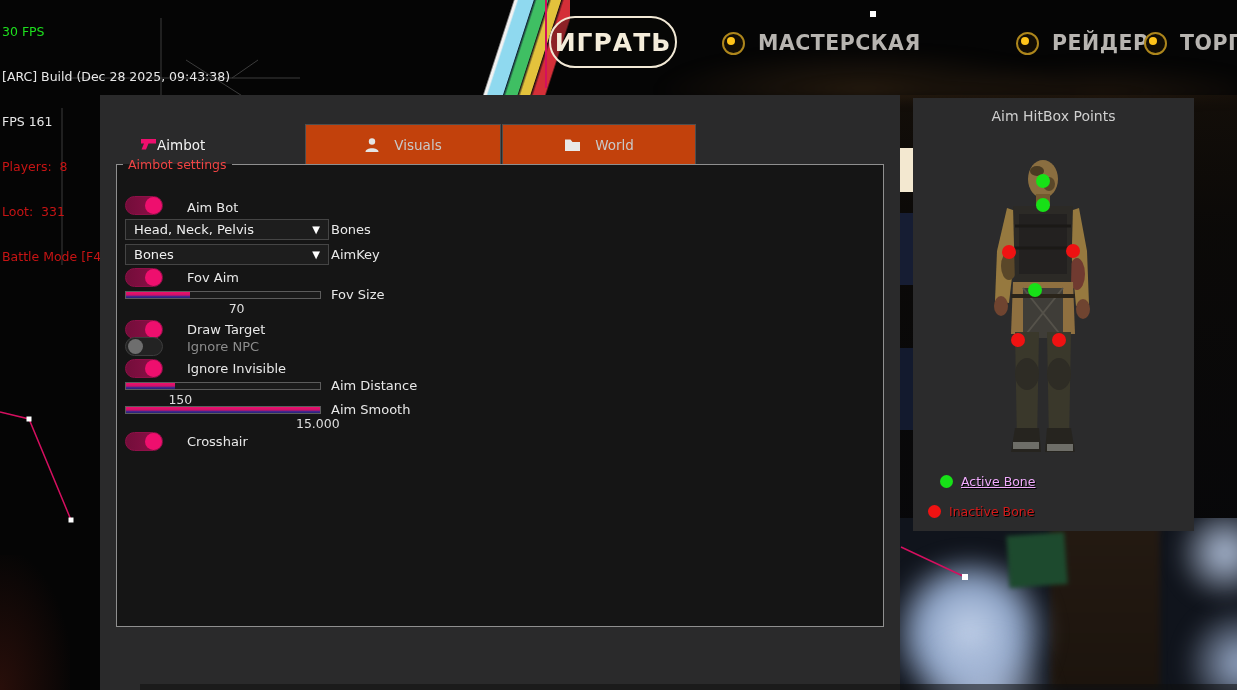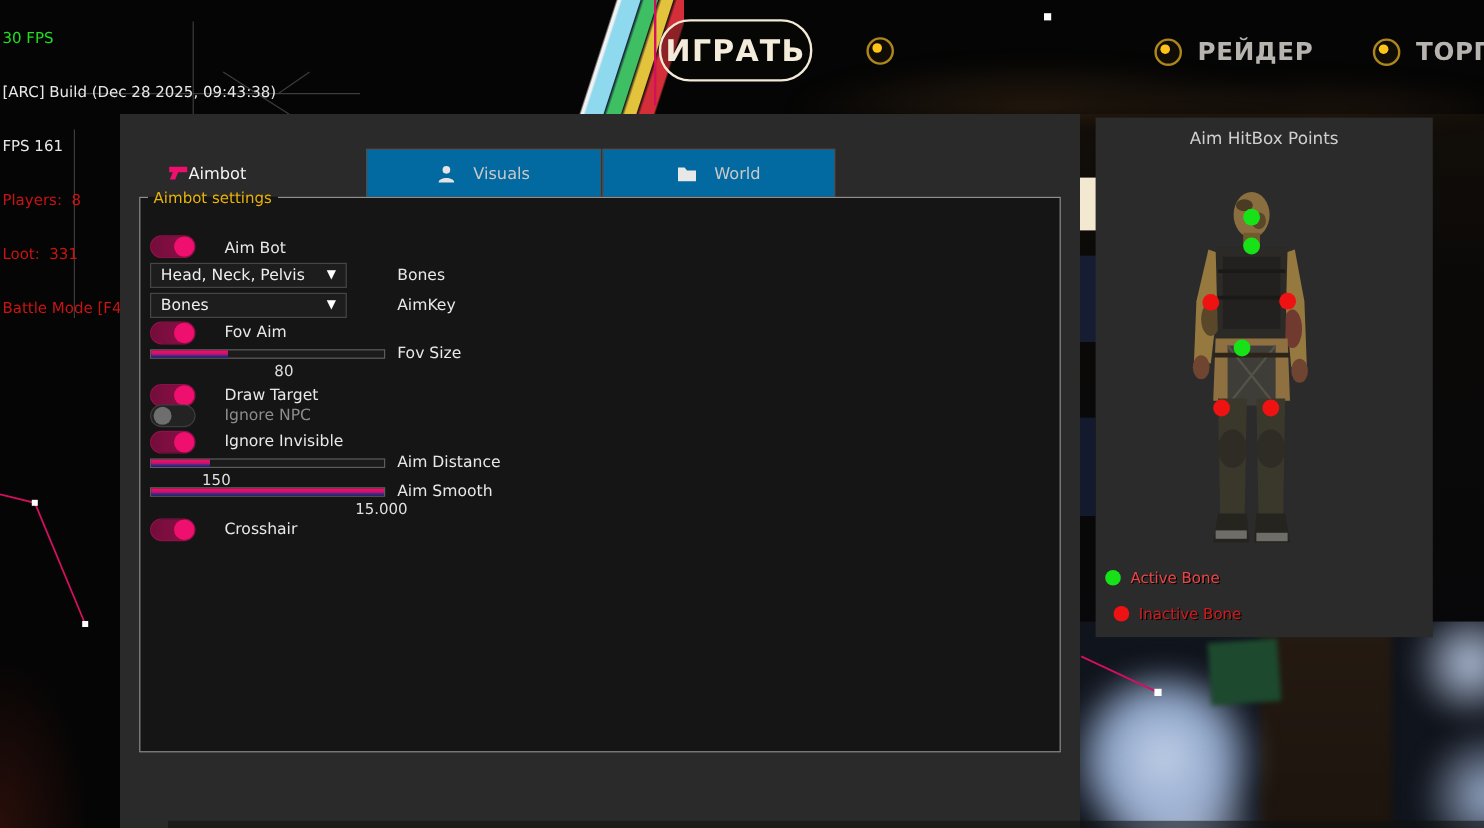--- a/index.html
+++ b/index.html
@@ -49,70 +49,70 @@
   .st-red{color:#c71414;}
 
   
   .play-btn{left:549px;top:16px;width:128px;height:52px;border:2.5px solid #f2e9d6;border-radius:28px;
     background:rgba(10,8,5,.35);color:#f4ecda;font-size:25px;font-weight:bold;letter-spacing:1px;
     display:flex;align-items:center;justify-content:center;box-sizing:border-box;}
   .nav-item{display:flex;align-items:center;gap:13px;color:#b7b4b0;font-size:20.5px;font-weight:bold;letter-spacing:.5px;}
   .coin{width:19px;height:19px;border-radius:50%;background:#120d04;border:2.5px solid #ad861c;position:relative;flex:0 0 auto;}
   .coin::after{content:"";position:absolute;left:3px;top:3px;width:8px;height:8px;border-radius:50%;background:#ffc41a;}
   .nav1{left:722px;top:31px;}
-  .nav2{left:962px;top:31px;justify-content:center;}
+  .nav2{left:1016px;top:31px;justify-content:center;}
   .nav3{left:1144px;top:31px;}
 
   
   .esp{left:0;top:0;width:1237px;height:690px;pointer-events:none;}
 
   
   .menu-panel{left:100px;top:95px;width:800px;height:595px;background:#2a2a2b;}
   .tab-active{left:40px;top:29px;height:41px;display:flex;align-items:center;gap:0;color:#f2f2f2;font-size:13.5px;}
-  .tab-box{top:29px;height:41px;background:#0369a1;border:1px solid #4e4e4e;box-sizing:border-box;
+  .tab-box{top:29px;height:41px;background:#c2410c;border:1px solid #4e4e4e;box-sizing:border-box;
     display:flex;align-items:center;justify-content:center;gap:14px;color:#c9c9c9;font-size:13.5px;}
   .tabV{left:205px;width:196px;}
   .tabW{left:402px;width:194px;}
   .tabM{left:601px;width:179px;}
 
   fieldset.settings{position:absolute;left:16px;top:62px;width:766px;height:468px;margin:0;padding:0;
     border:1px solid #8f8f8f;background:#151515;}
-  fieldset.settings legend{margin-left:6px;padding:0 5px;font-size:12.5px;color:#eab308;}
+  fieldset.settings legend{margin-left:6px;padding:0 5px;font-size:12.5px;color:#ef4444;}
   .ctl{position:absolute;}
 
   .toggle{width:38px;height:19px;border-radius:10px;background:#232323;border:1px solid #3d3d3d;
     position:relative;box-sizing:border-box;flex:0 0 auto;}
   .toggle .knob{position:absolute;left:2px;top:1px;width:15px;height:15px;border-radius:50%;background:#6e6e6e;}
   .toggle.on{background:linear-gradient(90deg,#730d3a,#8f1048);border-color:#8f1048;}
   .toggle.on .knob{left:auto;right:0;top:0;width:17px;height:17px;background:#ee0f6e;}
   .toggle-row{display:flex;align-items:center;gap:24px;}
   .t-label{color:#e8e8e8;font-size:13px;}
   .t-label.muted{color:#8d8d8d;}
 
-  .dropdown{position:absolute;left:8px;width:164px;height:21px;background:#1d1d1d;border:1px solid #454545;
+  .dropdown{position:absolute;left:8px;width:204px;height:21px;background:#1d1d1d;border:1px solid #454545;
     box-sizing:border-box;color:#efefef;font-size:13px;display:flex;align-items:center;padding:0 8px;}
   .dropdown .arrow{margin-left:auto;font-size:10px;color:#fff;}
   .side-label{position:absolute;left:214px;color:#e8e8e8;font-size:13px;line-height:21px;}
 
   .slider{position:absolute;left:8px;width:196px;height:8px;background:#1b1b1b;border:1px solid #5c5c5c;box-sizing:border-box;}
   .slider .fill{height:100%;background:linear-gradient(180deg,#ee0f6e 0%,#cf1268 50%,#33298f 78%,#2a2273 100%);}
   .s-value{position:absolute;top:9px;transform:translateX(-50%);color:#dedede;font-size:12.5px;white-space:nowrap;}
   .slider-label{line-height:12px;top:-2px;}
 
   
   .hitbox-panel{left:913px;top:98px;width:281px;height:433px;background:#2b2b2c;}
   .hb-title{position:absolute;left:0;top:10px;width:100%;text-align:center;color:#cfcfcf;font-size:14px;}
   .hb-model{position:absolute;left:72px;top:58px;}
   .hb-dot{position:absolute;width:14px;height:14px;border-radius:50%;transform:translate(-50%,-50%);}
   .hb-dot.active{background:#17e117;}
   .hb-dot.inactive{background:#ef1212;}
   .hb-legend-row{position:absolute;display:flex;align-items:center;gap:8px;font-size:12.5px;
     text-shadow:1px 1px 0 #000;}
   .hb-leg-dot{width:13px;height:13px;border-radius:50%;flex:0 0 auto;}
-  .leg-active{left:8px;top:376px;color:#ef4444;}
+  .leg-active{left:27px;top:376px;color:#f0abfc;text-decoration:underline;}
   .leg-active .hb-leg-dot{background:#17e117;}
   .leg-inactive{left:15px;top:406px;color:#d21a1a;}
   .leg-inactive .hb-leg-dot{background:#ef1212;}
 
   .bottom-strip{left:140px;top:684px;width:1097px;height:6px;background:rgba(15,15,15,.55);}
 </style>
 </head>
 <body>
 
 <div class="stage">
@@ -160,20 +160,21 @@
     <div class="st-white">[ARC] Build (Dec 28 2025, 09:43:38)</div>
     <div class="st-white">FPS 161</div>
     <div class="st-red">Players:  8</div>
     <div class="st-red">Loot:  331</div>
     <div class="st-red">Battle Mode [F4]:OFF</div>
   </div>
 
   <div class="abs play-btn">ИГРАТЬ</div>
   <div class="abs nav-item nav1">
     <span class="coin"></span>
+    <span>МАСТЕРСКАЯ</span>
   </div>
   <div class="abs nav-item nav2">
     <span class="coin"></span>
     <span>РЕЙДЕР</span>
   </div>
   <div class="abs nav-item nav3">
     <span class="coin"></span>
     <span>ТОРГО</span>
   </div>
 
@@ -231,21 +232,21 @@
       <div class="ctl toggle-row" style="left:8px;top:96px;">
         <div class="toggle on">
             <div class="knob"></div>
           </div>
         <span class="t-label">Fov Aim</span>
       </div>
 
       <div class="ctl" style="left:0;top:119px;width:100%;height:24px;">
         <div class="slider">
           <div class="fill" style="width: 33%;"></div>
-          <span class="s-value" style="left:57%;">80</span>
+          <span class="s-value" style="left:57%;">70</span>
         </div>
         <span class="side-label slider-label">Fov Size</span>
       </div>
 
       <div class="ctl toggle-row" style="left:8px;top:148px;">
         <div class="toggle on">
             <div class="knob"></div>
           </div>
         <span class="t-label">Draw Target</span>
       </div>

